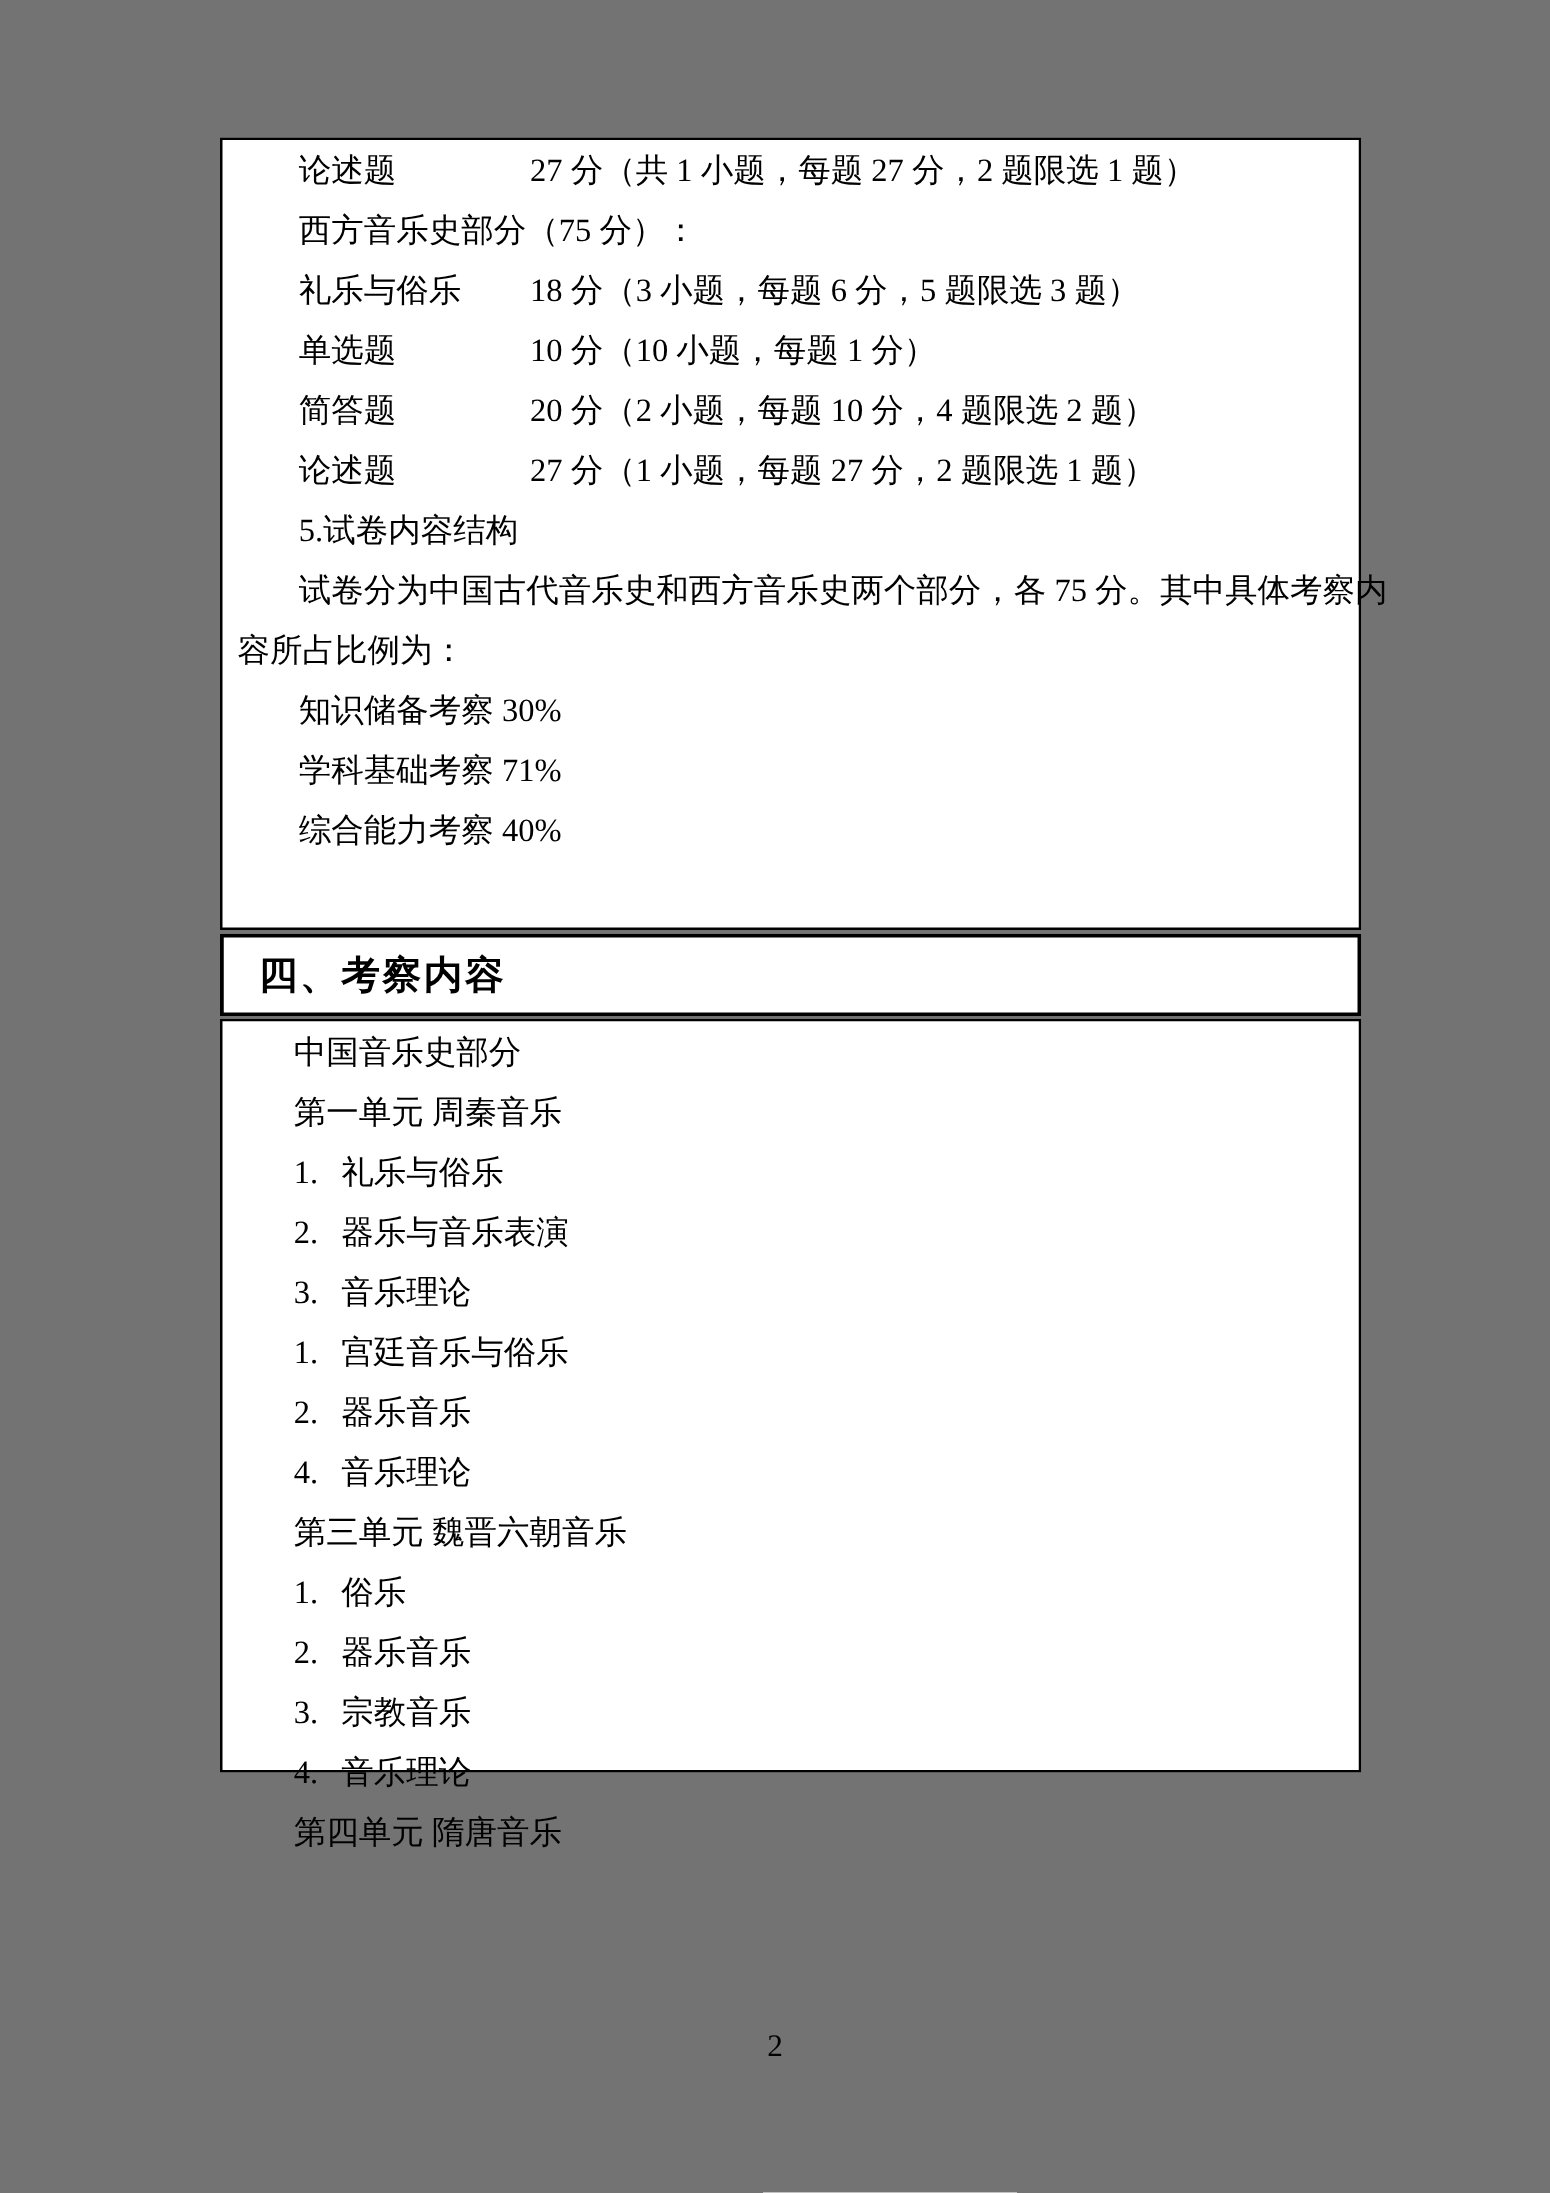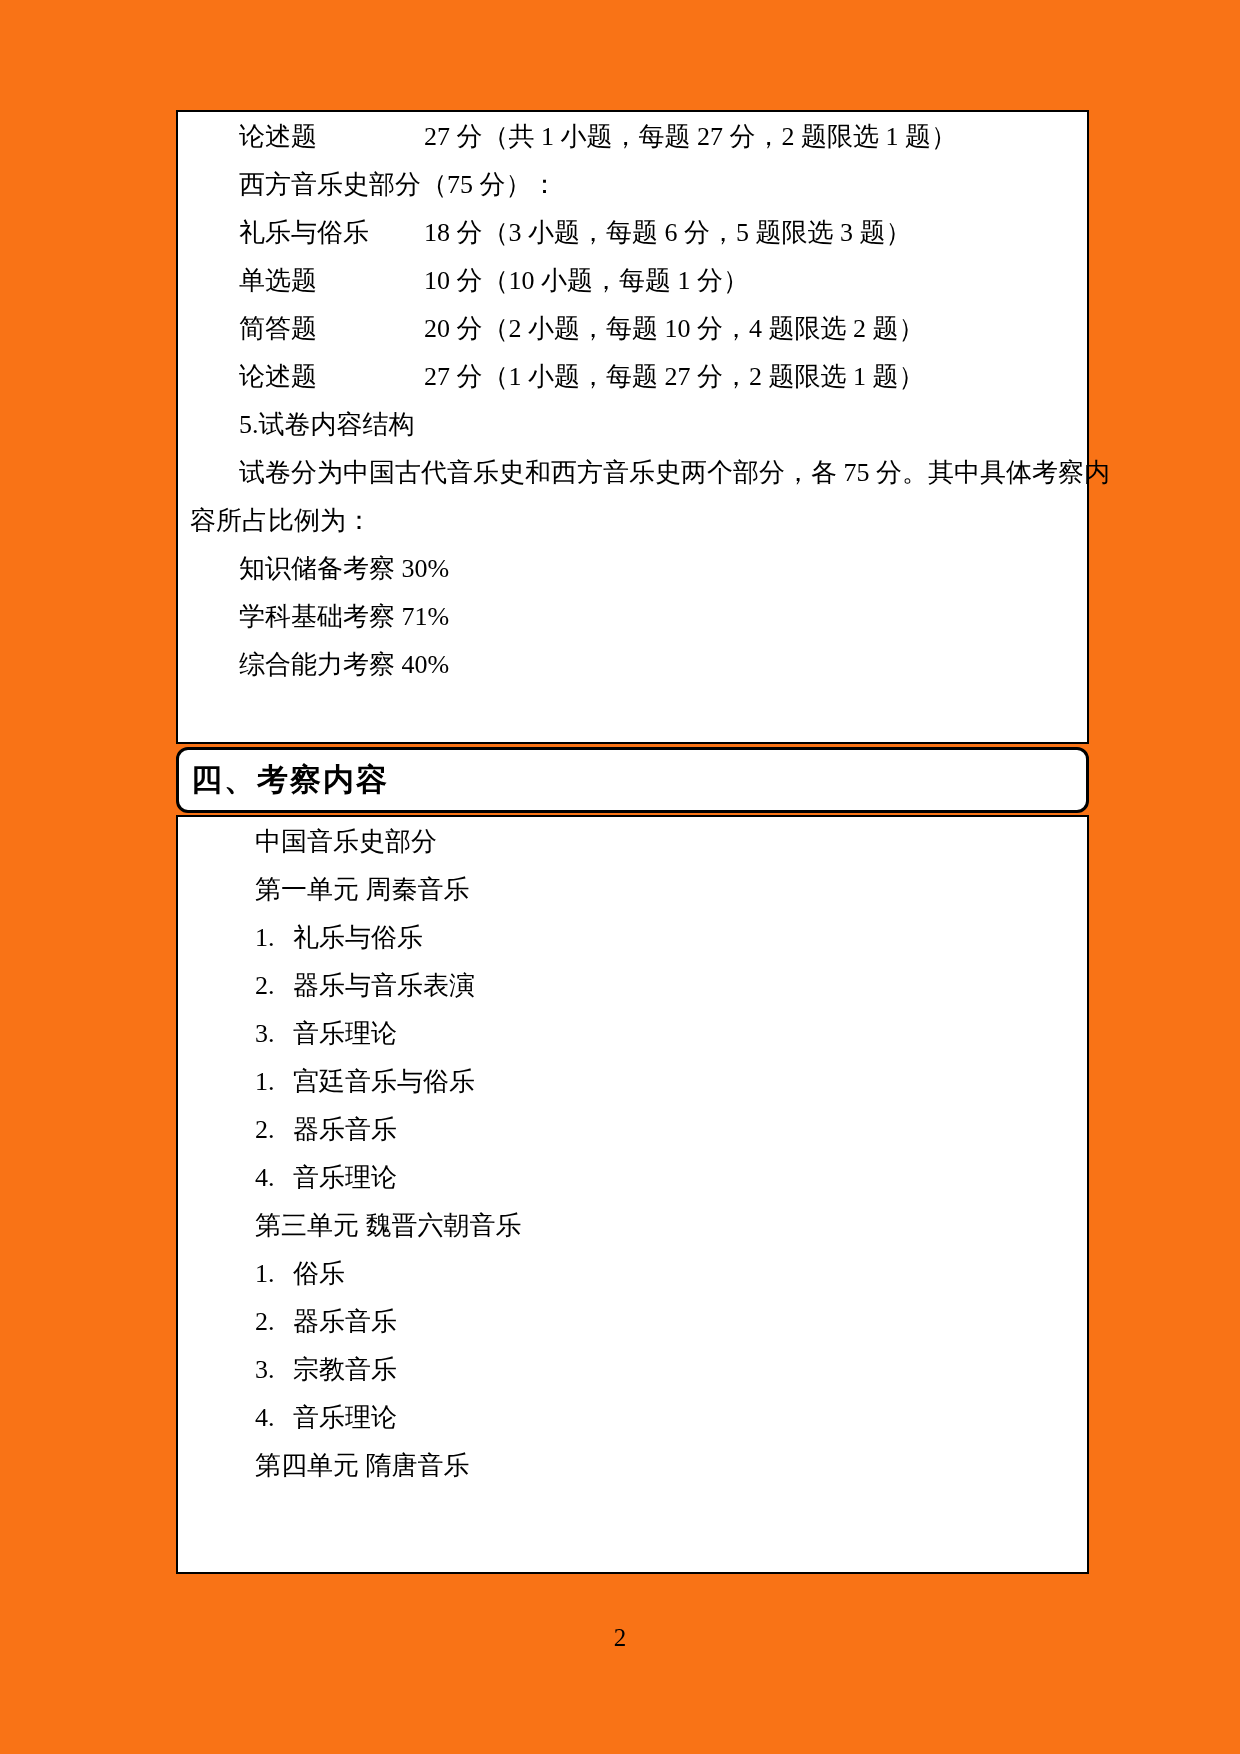--- a/index.html
+++ b/index.html
@@ -4,21 +4,21 @@
 <style>
   html, body {
     margin: 0;
     padding: 0;
     background: #ffffff;
   }
   .page {
     position: relative;
     width: 1240px;
     height: 1754px;
-    background: #f97316;
+    background: #737373;
     color: #000000;
     font-family: "Liberation Serif", "DejaVu Serif", serif;
     overflow: hidden;
   }
   .box {
     position: absolute;
     left: 176px;
     width: 913px;
     box-sizing: border-box;
     background: #ffffff;
@@ -26,27 +26,26 @@
   }
   #exam-box {
     top: 110px;
     height: 634px;
     padding: 1px 10px 0 12px;
   }
   #section-header-box {
     top: 747px;
     height: 66px;
     border-width: 3px;
-    padding-left: 12px;
-    border-radius: 12px;
+    padding-left: 28px;
   }
   #content-box {
     top: 815px;
-    height: 759px;
-    padding: 1px 10px 0 28px;
+    height: 603px;
+    padding: 1px 10px 0 8px;
   }
   .row {
     line-height: 48px;
     font-size: 26px;
     white-space: pre;
   }
   .indent {
     padding-left: 49px;
   }
   .score-label {

